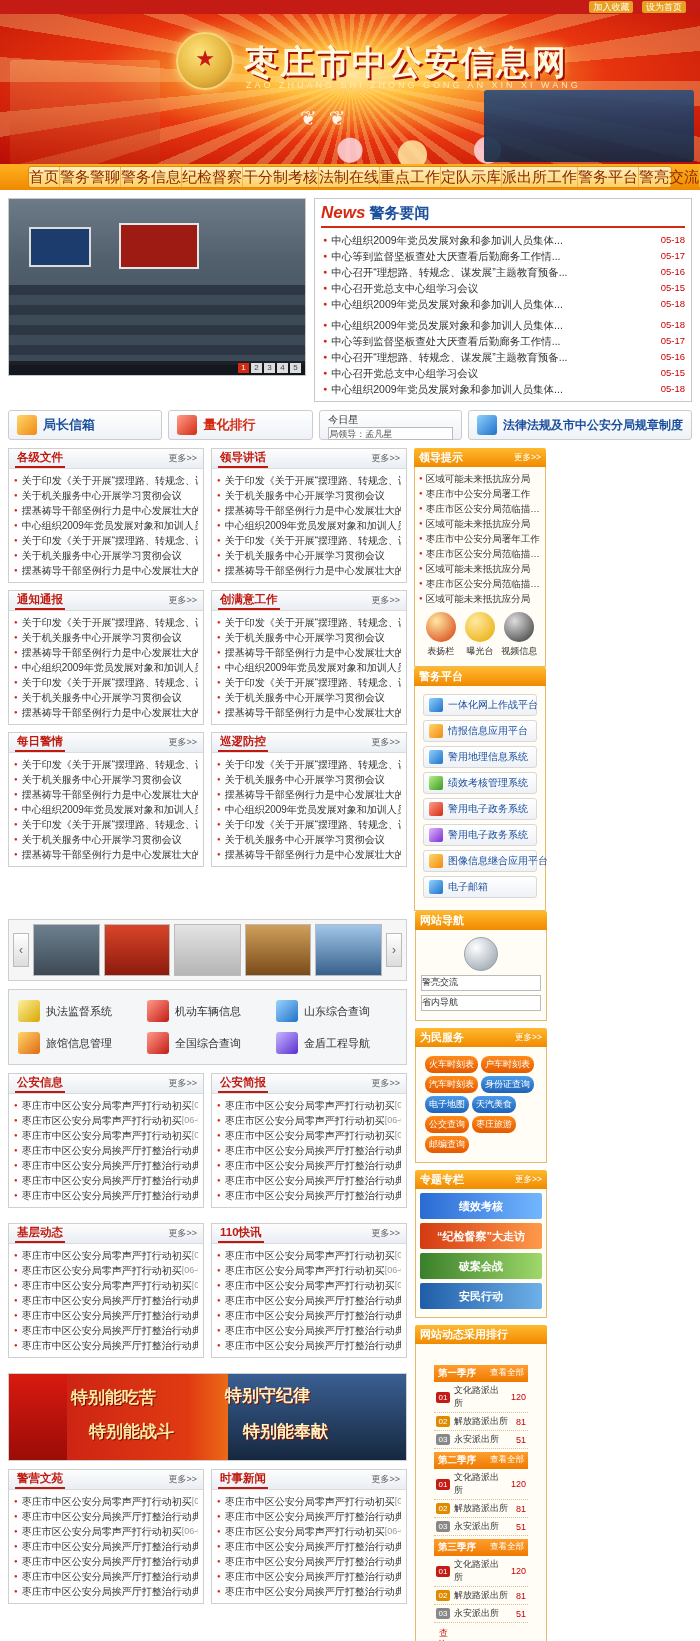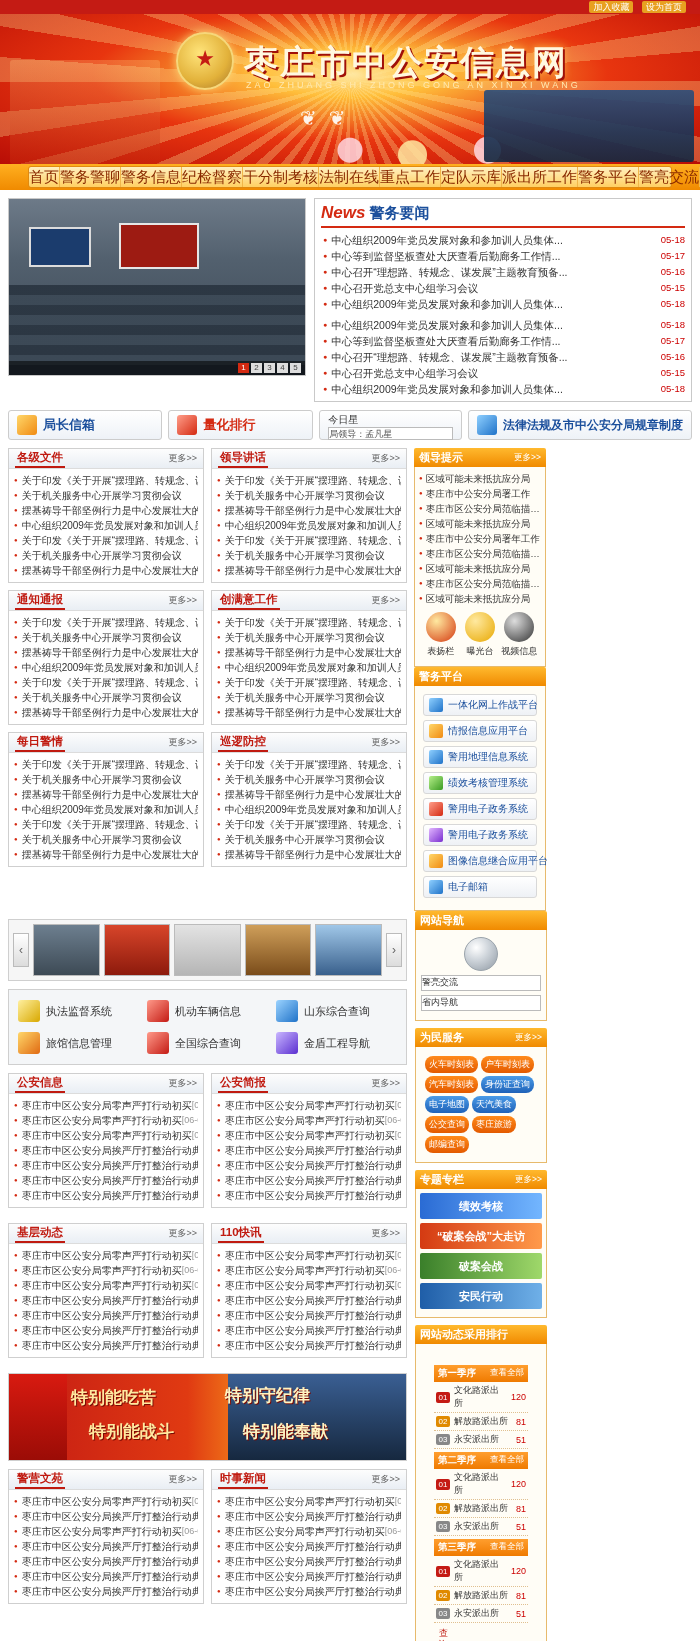--- a/index.html
+++ b/index.html
@@ -1044,21 +1044,21 @@
           </div>
         </div>
 
         <div style="margin-bottom:7px;">
           <div class="rp-head">
             <span>专题专栏</span>
             <span class="more">更多&gt;&gt;</span>
           </div>
           <div class="rp-body special">
             <div class="band band1">绩效考核</div>
-            <div class="band band2">“破案会战”大走访</div>
+            <div class="band band2">“纪检督察”大走访</div>
             <div class="band band3">破案会战</div>
             <div class="band band4">安民行动</div>
           </div>
         </div>
 
         <div>
           <div class="rp-head">
             <span>网站动态采用排行</span>
           </div>
           <div class="rp-body ranking">

